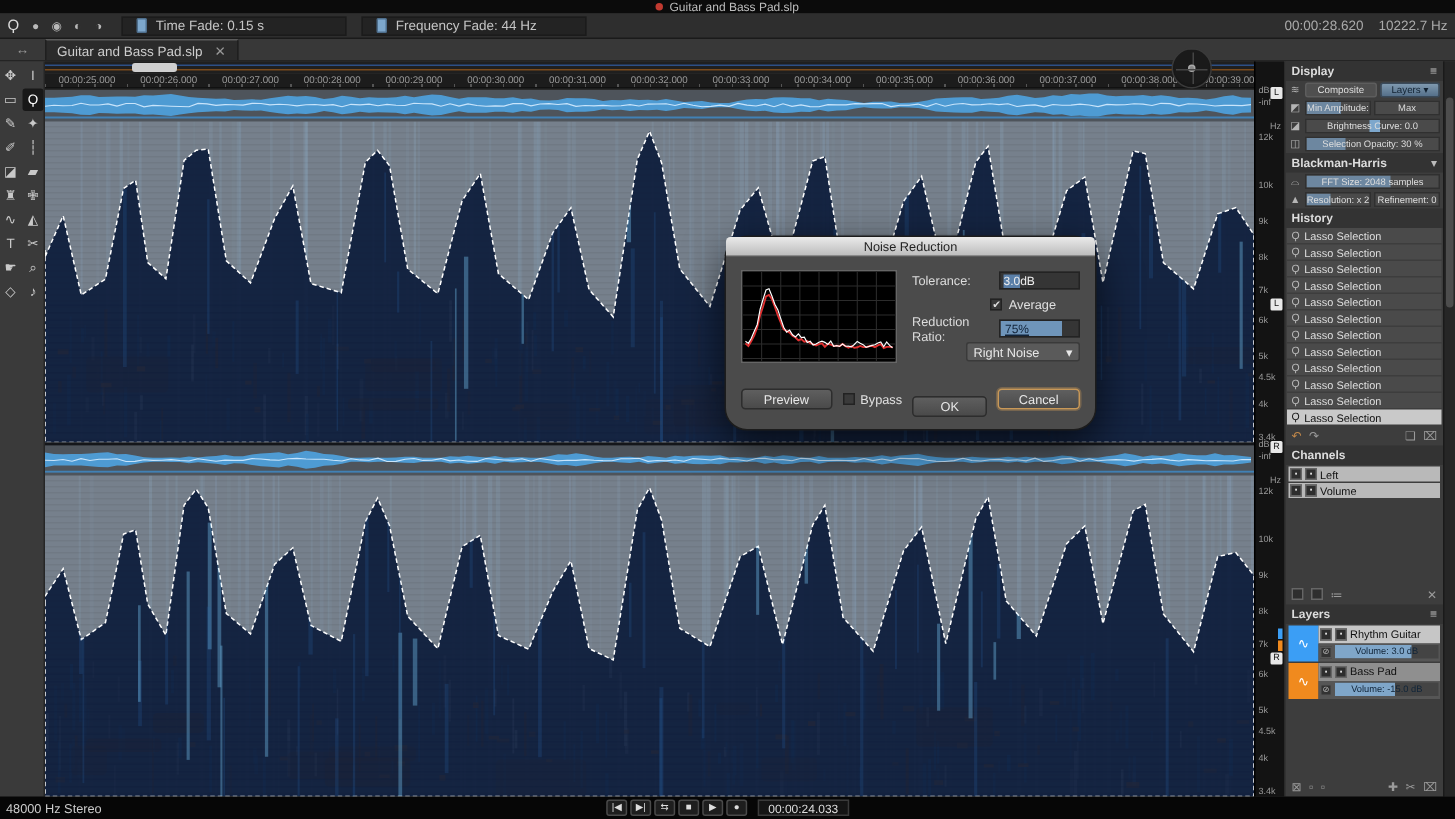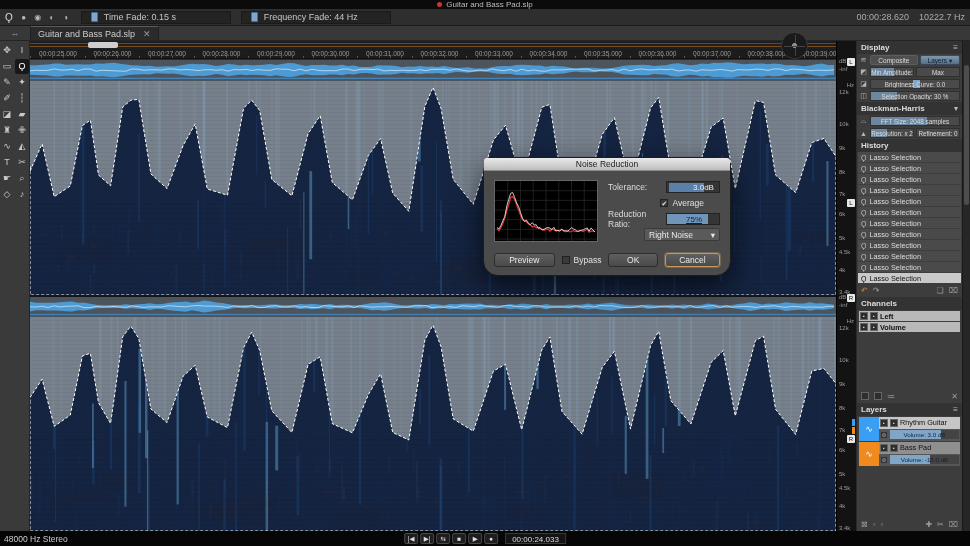--- a/index.html
+++ b/index.html
@@ -95,21 +95,21 @@
   .hist-item{height:10px;margin:0 1px 1px;background:#4a4a4a;display:flex;align-items:center;
     gap:3px;padding:0 3px;font-size:7.3px;color:#ddd;}
   .hist-item .hic2{font-size:7px;color:#bbb;}
   .hist-item.sel{background:#c9c9c9;color:#111;}
   .hist-item.sel .hic2{color:#111;}
   .mini-toolbar{display:flex;align-items:center;gap:5px;padding:2px 4px;color:#9b9b9b;
     font-size:8px;flex:none;}
   .mini-toolbar .sp{flex:1;}
   .undo{color:#c2884a;}
   .chan-row{height:10px;margin:1px 2px;background:#b9b9b9;color:#111;display:flex;
-    align-items:center;gap:2px;font-size:7.3px;padding:0 1px;font-weight:bold;}
+    align-items:center;gap:2px;font-size:7.3px;padding:0 1px;}
   .tgl{width:8px;height:8px;background:#2e2e2e;border:1px solid #666;color:#ddd;font-size:5px;
     line-height:7px;text-align:center;flex:none;}
   .spacer1{flex:1.1;}
   .spacer2{flex:1;}
   .layer{margin:1px 2px;display:grid;grid-template-columns:20px 1fr;grid-auto-rows:12px;}
   .swatch{grid-row:span 2;display:flex;align-items:center;justify-content:center;
     color:#fff;font-size:9px;}
   .lname{display:flex;align-items:center;gap:2px;font-size:7.3px;color:#111;padding:0 1px;}
   .lvol{display:flex;align-items:center;gap:2px;padding:1px;background:#565656;}
   .lvol .vic{width:8px;height:8px;background:#333;border:1px solid #555;color:#bbb;
@@ -140,36 +140,36 @@
     color:#222;text-align:center;font-size:8.5px;line-height:13px;border-bottom:1px solid #8a8a8a;}
   .dlg-body{padding:9px 10px 8px;}
   .dlg-main{display:flex;gap:10px;}
   .dlg-graph{width:104px;height:62px;border:1px solid #666;background:#000;flex:none;}
   .dlg-graph svg{display:block;width:100%;height:100%;}
   .dlg-fields{flex:1;display:flex;flex-direction:column;gap:3px;}
   .f-row{display:flex;align-items:center;gap:4px;height:13px;}
   .f-label{flex:1;text-align:left;color:#ddd;}
   .f-input{width:54px;height:12px;background:#353535;border:1px solid #232323;
     font-size:8px;line-height:11px;padding:0 2px;color:#eee;flex:none;}
-  .f-input .seltxt{background:#5a7fa8;padding-left:24px;}
+  .f-input .seltxt{background:#5a7fa8;}
   .f-slider{position:relative;width:54px;height:12px;background:#353535;border:1px solid #232323;
     overflow:hidden;flex:none;font-size:8px;line-height:11px;color:#12243a;}
   .f-slider .fill{position:absolute;left:0;top:0;bottom:0;background:#6f95ba;}
-  .f-slider span{position:relative;padding-left:19px;text-decoration:underline;}
+  .f-slider span{position:relative;padding-left:3px;text-decoration:underline;}
   .f-check{width:8px;height:8px;background:#3a3a3a;border:1px solid #222;color:#ddd;
     font-size:7px;line-height:8px;text-align:center;flex:none;}
   .avg-row{justify-content:flex-end;gap:4px;padding-right:16px;}
   .drop-row{justify-content:flex-end;}
   .f-drop{width:76px;height:13px;background:#5a5a5a;border:1px solid #3a3a3a;border-radius:2px;
     display:flex;align-items:center;justify-content:space-between;padding:0 4px;flex:none;color:#e8e8e8;}
   .dlg-buttons{display:flex;align-items:center;gap:7px;margin-top:11px;}
   .dbtn{height:14px;background:linear-gradient(#5f5f5f,#4a4a4a);border:1px solid #2d2d2d;
     border-radius:3px;color:#e8e8e8;font-size:8.5px;line-height:12px;text-align:center;}
   .btn-preview{width:66px;}
-  .btn-ok{width:54px;margin-left:auto;}
+  .btn-ok{width:54px;margin-left:auto;margin-top:11px;}
   .btn-cancel{width:60px;border:1px solid #c89858;box-shadow:0 0 0 1px rgba(200,152,88,.35);}
   .bypass{display:flex;align-items:center;gap:4px;}
 </style>
 </head>
 <body>
 
 <div class="app">
 
   <div class="titlebar">
     <span class="dot"></span><span>Guitar and Bass Pad.slp</span>

